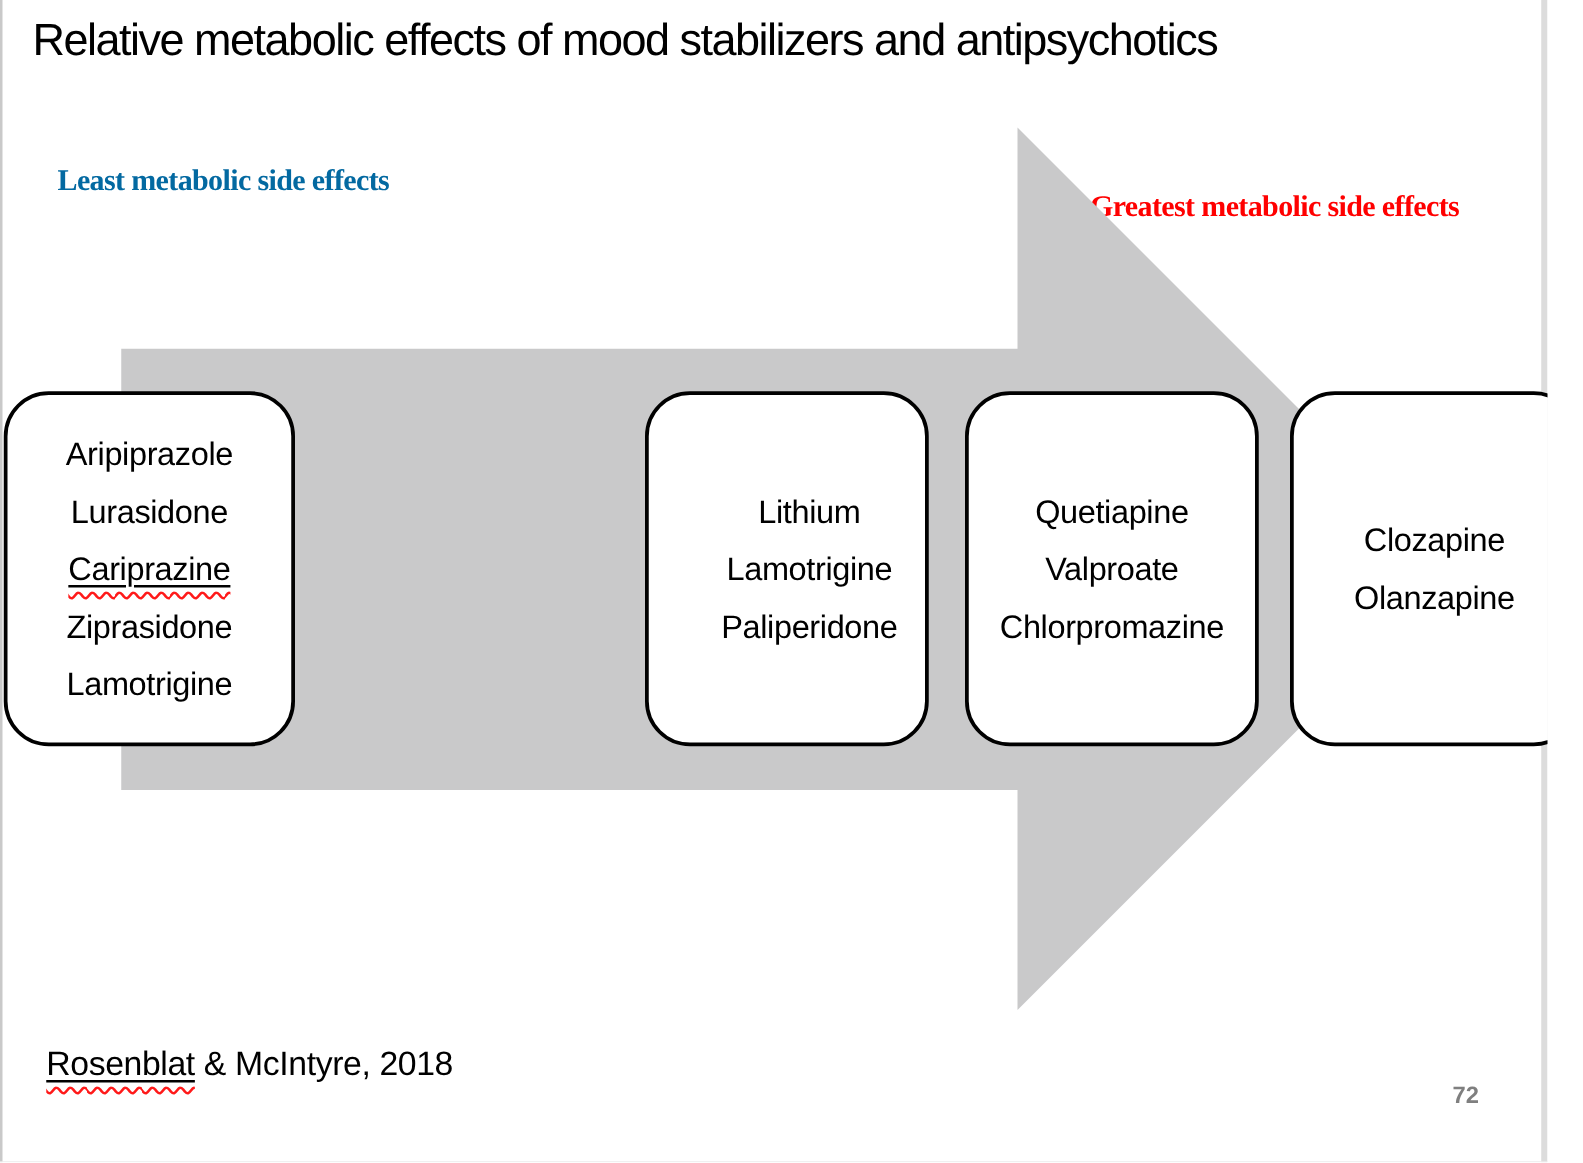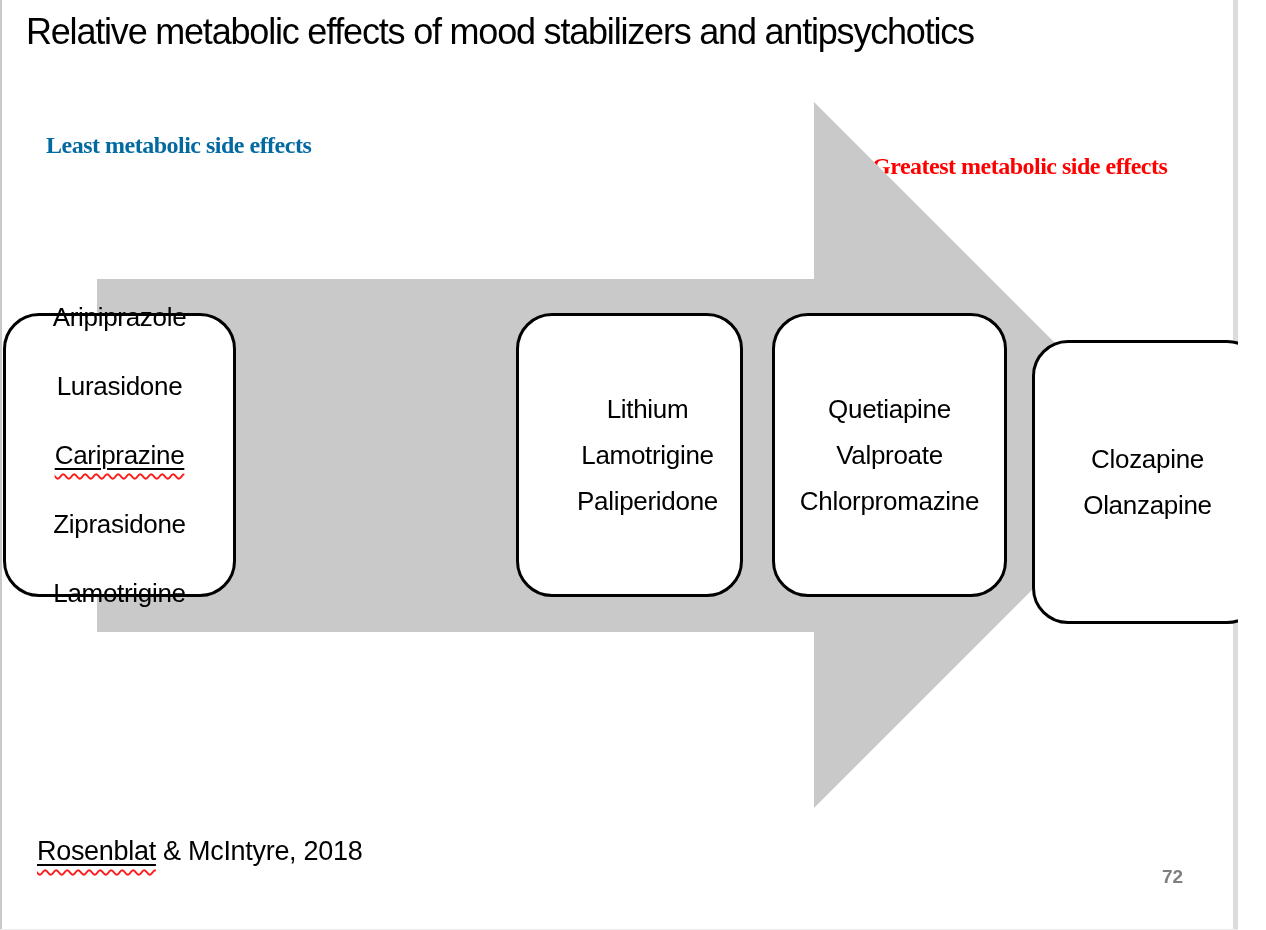--- a/index.html
+++ b/index.html
@@ -54,25 +54,25 @@
     background: #ffffff;
     border: 3px solid #000000;
     border-radius: 36px;
     z-index: 2;
     display: flex;
     flex-direction: column;
     justify-content: center;
     align-items: center;
     text-align: center;
   }
-  .box-1 { left: 3px;    width: 233px; gap: 23px; }
+  .box-1 { left: 3px;    width: 233px; }
   .box-2 { left: 258px;  width: 233px; }
   .box-3 { left: 516px;  width: 227px; padding-left: 36px; }
   .box-4 { left: 772px;  width: 235px; }
-  .box-5 { left: 1032px; width: 231px; margin-top: 27px; }
+  .box-5 { left: 1032px; width: 231px; }
 
   .drug {
     line-height: 46px;
     font-size: 26px;
     letter-spacing: -0.3px;
     color: #000000;
     white-space: nowrap;
   }
 
   .underlined {

